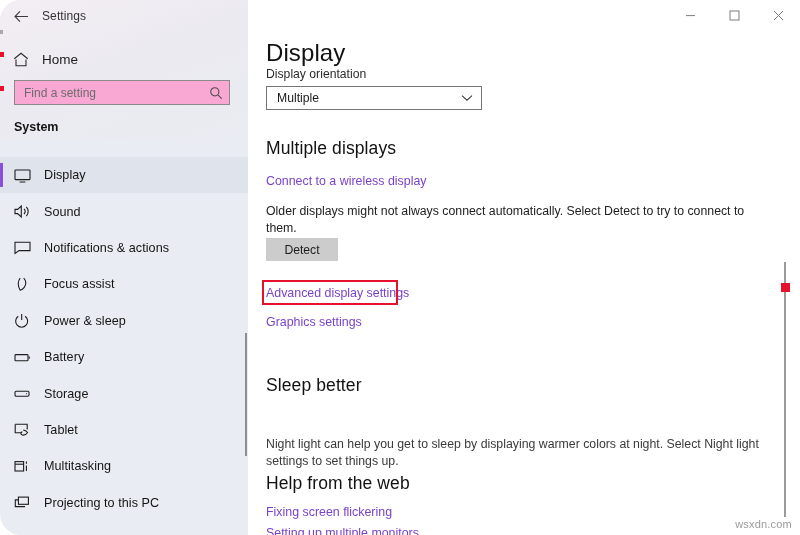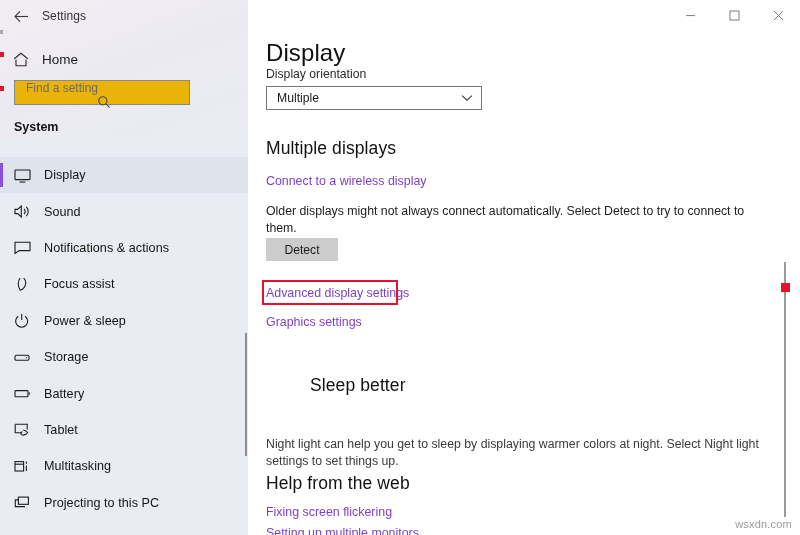--- a/index.html
+++ b/index.html
@@ -9,20 +9,21 @@
     overflow: hidden;
     background: #ffffff;
     font-family: "Liberation Sans", sans-serif;
     -webkit-font-smoothing: antialiased;
   }
   #app {
     position: relative;
     width: 800px; height: 535px;
     background: #ffffff;
     overflow: hidden;
+    border-radius: 21px;
   }
 
   
   #sidebar {
     position: absolute;
     left: 0; top: 0;
     width: 248px; height: 535px;
     background: #e9ecf2;
     overflow: hidden;
   }
@@ -62,26 +63,25 @@
     color: #2b2b2b;
   }
   .home-label {
     font-size: 13.5px;
     color: #1c1c1c;
   }
 
   #search-box {
     position: absolute;
     left: 14px; top: 80px;
-    width: 176px; height: 25px;
-    background: #eab308;
+    width: 216px; height: 25px;
+    background: #f9a8d4;
     border: 1px solid #8a8a8a;
     display: flex; align-items: center;
     padding: 0 6px 0 9px;
-    flex-direction: column;
   }
   #search-input {
     flex: 1;
     border: 0; outline: 0;
     background: transparent;
     font-family: "Liberation Sans", sans-serif;
     font-size: 12px;
     color: #5e5e5e;
     padding: 0;
   }
@@ -192,21 +192,21 @@
   .chev { color: #3b3b3b; display: flex; align-items: center; }
 
   .h2 {
     position: absolute;
     left: 18px;
     font-size: 17.5px;
     color: #121212;
     letter-spacing: .1px;
   }
   #h2-multiple { top: 138px; }
-  #h2-sleep { top: 375px; margin-left: 44px; }
+  #h2-sleep { top: 375px; }
   #h2-help { top: 473px; }
 
   .link {
     position: absolute;
     left: 18px;
     font-size: 12.4px;
     color: #7a42c8;
     text-decoration: none;
     white-space: nowrap;
   }
@@ -369,35 +369,35 @@
             <path d="M4.2 3.3a6 6 0 106.9 0"></path>
               <path d="M7.7 1v6"></path>
           </svg>
         </span>
         <span class="nav-label">Power &amp; sleep</span>
       </div>
 
       <div class="nav-item">
         <span class="nav-ico">
           <svg width="17" height="15" viewBox="0 0 17 15" fill="none" stroke="currentColor" stroke-width="1.1">
+            <rect x="1" y="4.6" width="13" height="6.2" rx="0.8"></rect>
+              <path d="M15.2 6.6v2.2"></path>
+          </svg>
+        </span>
+        <span class="nav-label">Battery</span>
+      </div>
+
+      <div class="nav-item">
+        <span class="nav-ico">
+          <svg width="17" height="15" viewBox="0 0 17 15" fill="none" stroke="currentColor" stroke-width="1.1">
             <rect x="1" y="5.2" width="14" height="5" rx="1.2"></rect>
               <path d="M12.1 7.7h.9"></path>
           </svg>
         </span>
         <span class="nav-label">Storage</span>
-      </div>
-
-      <div class="nav-item">
-        <span class="nav-ico">
-          <svg width="17" height="15" viewBox="0 0 17 15" fill="none" stroke="currentColor" stroke-width="1.1">
-            <rect x="1" y="4.6" width="13" height="6.2" rx="0.8"></rect>
-              <path d="M15.2 6.6v2.2"></path>
-          </svg>
-        </span>
-        <span class="nav-label">Battery</span>
       </div>
 
       <div class="nav-item">
         <span class="nav-ico">
           <svg width="17" height="15" viewBox="0 0 17 15" fill="none" stroke="currentColor" stroke-width="1.1">
             <path d="M1.2 2.2h12v5.3"></path>
               <path d="M1.2 2.2v8.6h6.1"></path>
             <path d="M9.3 8.1c1.6 0 3.5 1.3 4.3 2.4-.9 1.5-2.5 2.6-4.3 2.6-1.4 0-2.4-.8-2.4-1.8 0-.8.7-1.4 1.5-1.4"></path>
           </svg>
         </span>

